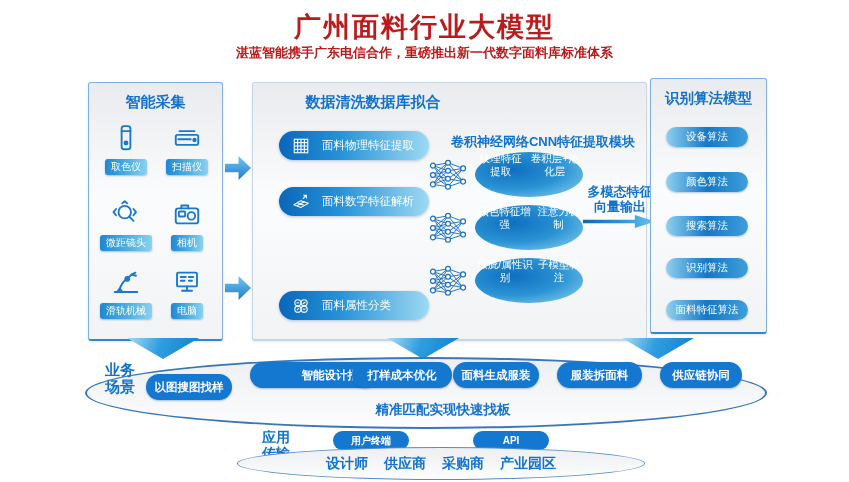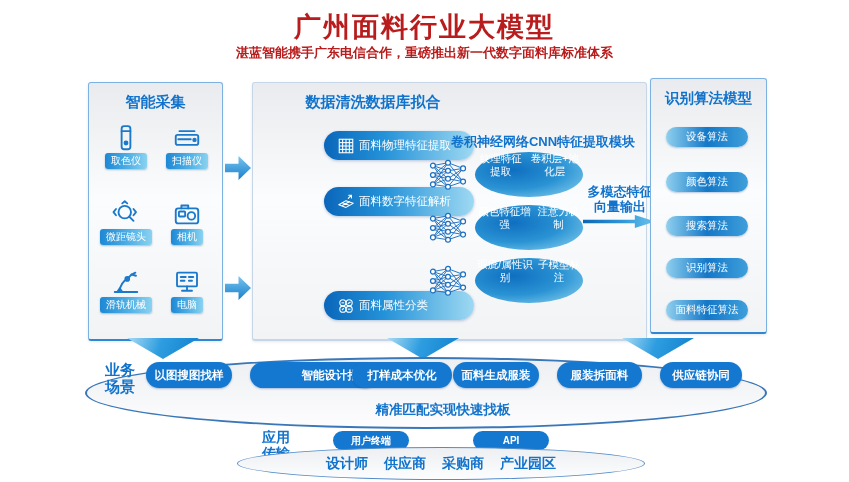--- a/index.html
+++ b/index.html
@@ -10,34 +10,34 @@
   .subtitle{position:absolute;left:0;top:44px;width:100%;text-align:center;
             font-size:13px;font-weight:bold;color:#b91c1c;}
   .panel{position:absolute;border:1px solid #7db2e0;border-bottom:2px solid #2f86d2;border-radius:3px;
          background:linear-gradient(180deg,#e9ebee 0%,#fbfcfd 45%,#f2f3f5 100%);
          box-shadow:0 1px 3px rgba(30,80,140,.12);}
   .left-panel{left:88px;top:82px;width:133px;height:256px;}
   .mid-panel{left:252px;top:82px;width:393px;height:256px;border-color:#c6d6e6;}
   .right-panel{left:650px;top:78px;width:115px;height:253px;}
   .panel-title{position:absolute;left:0;top:10px;width:100%;text-align:center;
                font-size:15px;font-weight:bold;color:#1273cc;}
-  .cell{position:absolute;width:64px;display:flex;flex-direction:column;align-items:center;}
+  .cell{position:absolute;width:64px;display:flex;flex-direction:column;align-items:center;gap:6px;}
   .dev-icon{width:30px;height:30px;color:#1b79cc;}
   .dev-pill{background:linear-gradient(90deg,#1e88d5 0%,#4fb0e4 55%,#8ad2f0 100%);
             color:#fff;font-size:10px;line-height:14px;padding:1px 6px;border-radius:3px;white-space:nowrap;
             box-shadow:0 1px 2px rgba(20,80,150,.35);}
   .right-arrow{position:absolute;width:26px;height:24px;
             background:linear-gradient(180deg,#7cc4ec,#1580ce);
             clip-path:polygon(0 32%,52% 32%,52% 0,100% 50%,52% 100%,52% 68%,0 68%);}
   .mid-title{position:absolute;left:10px;top:10px;width:220px;text-align:center;
              font-size:15px;font-weight:bold;color:#1273cc;}
   .clean-pill{position:absolute;left:26px;width:150px;height:29px;border-radius:15px;
               background:linear-gradient(90deg,#0a66ba 0%,#2492d8 40%,#9ed9f2 100%);
-              display:flex;align-items:center;gap:4px;padding-left:13px;box-sizing:border-box;
-              color:#fff;font-size:11.5px;white-space:nowrap;box-shadow:0 1px 3px rgba(20,80,150,.3);margin-left:45px;}
+              display:flex;align-items:center;gap:12px;padding-left:13px;box-sizing:border-box;
+              color:#fff;font-size:11.5px;white-space:nowrap;box-shadow:0 1px 3px rgba(20,80,150,.3);}
   .pill-icon{width:18px;height:18px;color:#fff;flex:0 0 auto;}
   .cnn-title{position:absolute;left:188px;top:50px;width:204px;text-align:center;
              font-size:13px;font-weight:bold;color:#1273cc;}
   .nn-icon{position:absolute;left:176px;width:38px;height:32px;color:#1b6fc0;}
   .cnn-ellipse{position:absolute;left:222px;width:108px;height:45px;border-radius:50%;
                background:radial-gradient(ellipse at 35% 40%,#0f6fc0 0%,#2a93d4 50%,#90d5f0 100%);
                color:#fff;font-size:10.5px;line-height:13px;text-align:center;
                display:flex;flex-direction:row;justify-content:center;}
   .output-text{position:absolute;left:578px;top:184px;width:84px;text-align:center;
                font-size:13px;line-height:15px;font-weight:bold;color:#1273cc;}
@@ -297,21 +297,21 @@
 
   <div class="down-arrow" style="left:127px;"></div>
   <div class="down-arrow" style="left:387px;"></div>
   <div class="down-arrow" style="left:622px;"></div>
 
   <div class="biz-ellipse"></div>
   <div class="biz-label">
     <div>业务</div>
     <div>场景</div>
   </div>
-  <div class="biz-pill" style="left:146px;width:86px;">以图搜图找样</div>
+  <div class="biz-pill" style="left:146px;width:86px;margin-top:12px;">以图搜图找样</div>
   <div class="biz-pill" style="left:250px;width:84px;padding-left:44px;">智能设计推荐</div>
   <div class="biz-pill" style="left:352px;width:100px;">打样成本优化</div>
   <div class="biz-pill" style="left:453px;width:86px;">面料生成服装</div>
   <div class="biz-pill" style="left:557px;width:85px;">服装拆面料</div>
   <div class="biz-pill" style="left:660px;width:82px;">供应链协同</div>
   <div class="biz-caption">精准匹配实现快速找板</div>
 
   <div class="app-label">
     <div>应用</div>
     <div>传输</div>

